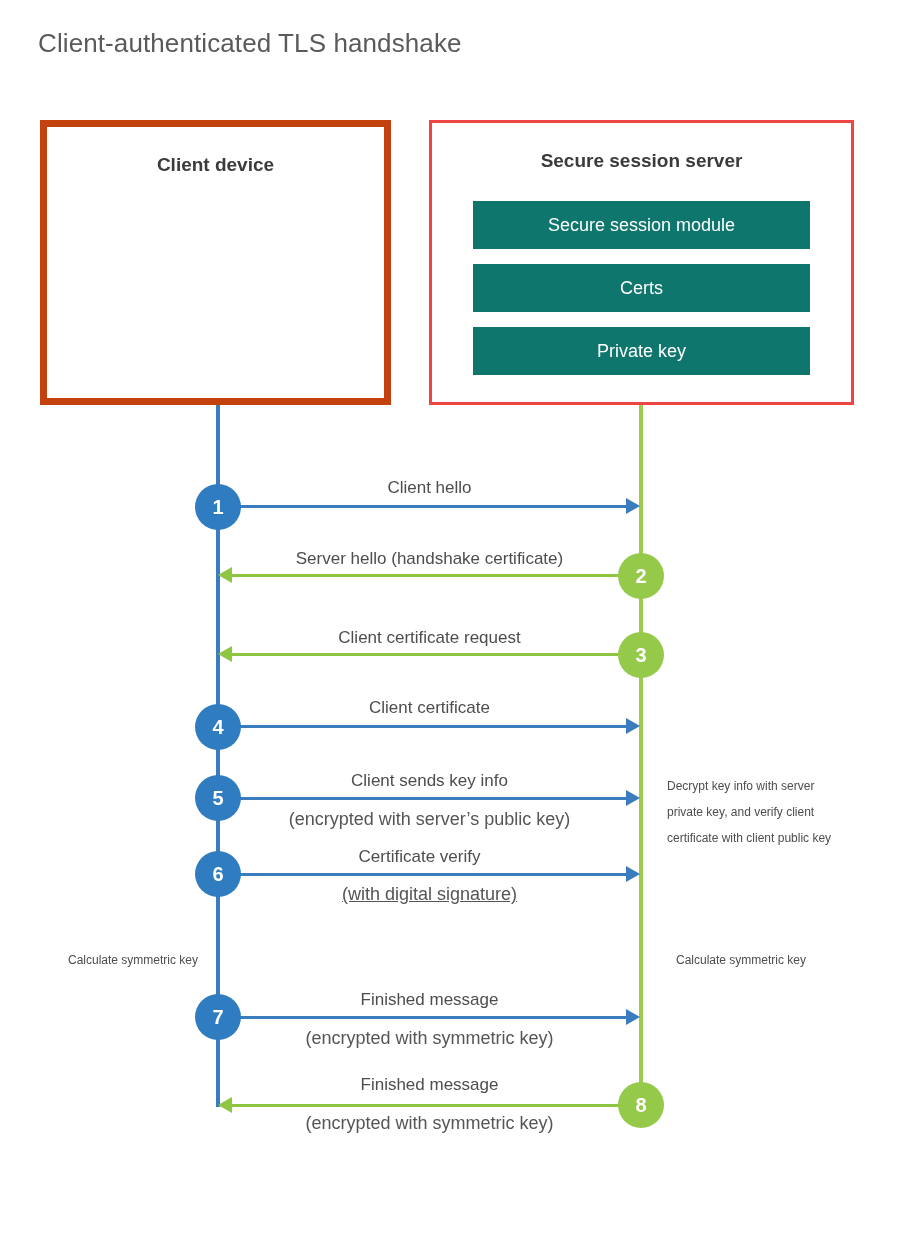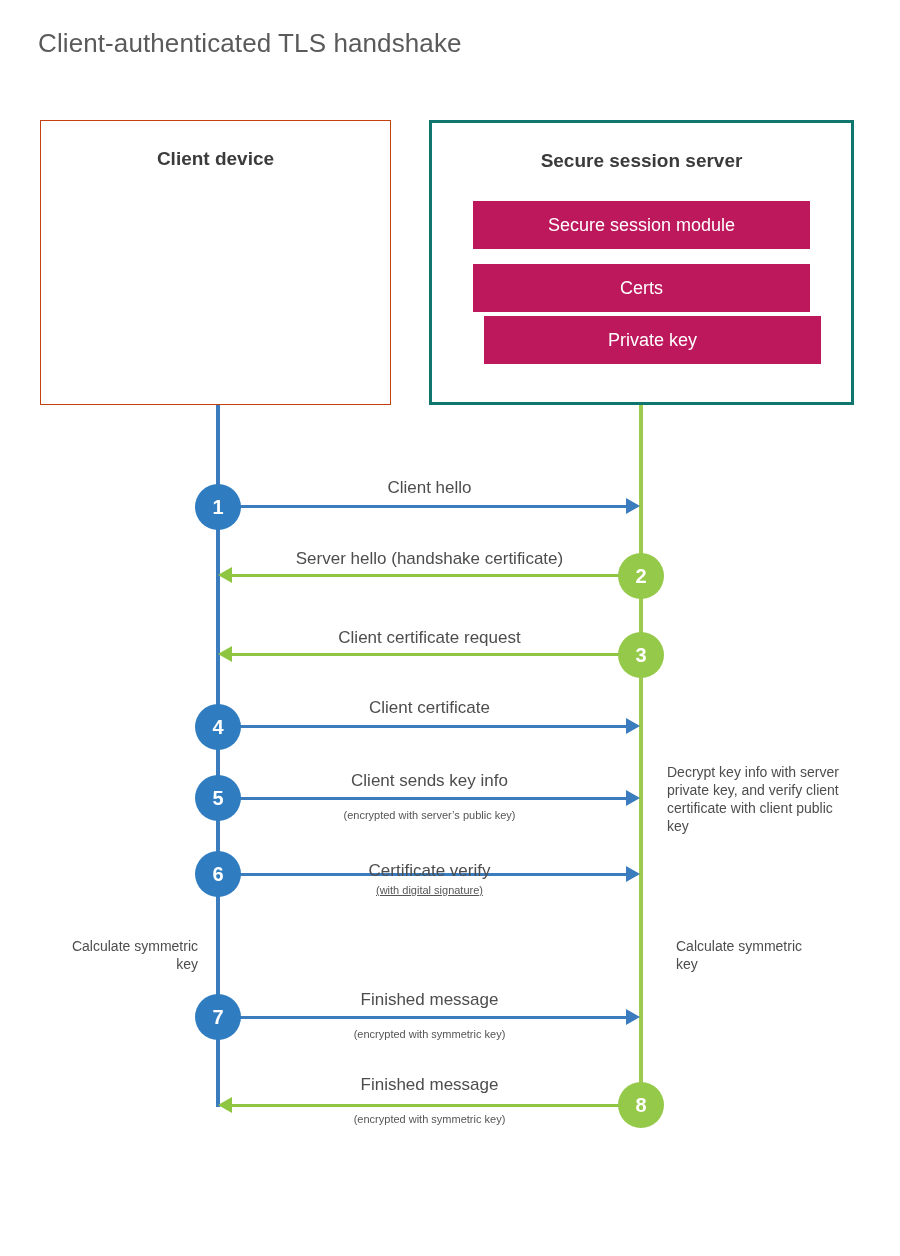--- a/index.html
+++ b/index.html
@@ -36,26 +36,26 @@
 
   
   .actor-box {
     position: absolute;
     background: #ffffff;
     box-sizing: border-box;
   }
   .actor-box.client {
     left: 40px; top: 120px;
     width: 351px; height: 285px;
-    border: 1px solid #c2410c;
+    border: 7px solid #c2410c;
   }
   .actor-box.server {
     left: 429px; top: 120px;
     width: 425px; height: 285px;
-    border: 3px solid #0f766e;
+    border: 3px solid #ef4444;
   }
   .actor-title {
     position: absolute;
     left: 0; right: 0;
     top: 27px;
     text-align: center;
     font-size: 19px;
     font-weight: bold;
     color: #3b3b3b;
   }
@@ -84,31 +84,31 @@
     font-weight: 400;
     max-width: 180px;
   }
 
   
   .server-bar {
     position: absolute;
     left: 41px;
     width: 337px;
     height: 48px;
-    background: #be185d;
+    background: #0f766e;
     display: flex;
     align-items: center;
     justify-content: center;
     color: #ffffff;
     font-size: 18px;
     font-weight: 400;
   }
   .server-bar.b0 { top: 78px; }
   .server-bar.b1 { top: 141px; }
-  .server-bar.b2 { top: 193px; margin-left: 11px; }
+  .server-bar.b2 { top: 204px; }
 
   
   .lifeline {
     position: absolute;
     width: 4px;
   }
   .lifeline.client  { left: 216px; top: 405px; height: 702px; background: #3b7cbf; }
   .lifeline.server  { left: 639px; top: 405px; height: 702px; background: #9ccb4f; }
 
   
@@ -157,32 +157,33 @@
     position: absolute;
     text-align: center;
     font-size: 17px;
     color: #4d4d4d;
     white-space: nowrap;
     z-index: 4;
   }
   .arrow-sublabel {
     position: absolute;
     text-align: center;
-    font-size: 11px;
+    font-size: 18px;
     color: #555555;
     white-space: nowrap;
     z-index: 4;
   }
 
   
   .side-note {
     position: absolute;
-    font-size: 14px;
-    line-height: 18px;
+    font-size: 12px;
+    line-height: 26px;
     color: #4d4d4d;
+    margin-top: 10px;
   }
   .side-note.left-note  { text-align: right; }
   .side-note.right-note { text-align: left; }
 </style>
 </head>
 <body>
 
 <div id="canvas">
 
   <div class="page-title">Client-authenticated TLS handshake</div>
@@ -220,21 +221,21 @@
   <div class="arrow-line blue" style="left:218px; top:725px; width:408px;"></div>
   <div class="arrow-head right blue" style="left:626px; top:718px;"></div>
   <div class="step-circle blue" style="left:195px; top:704px;">4</div>
 
   <div class="arrow-label" style="left:218px; top:771px; width:423px;">Client sends key info</div>
   <div class="arrow-line blue" style="left:218px; top:797px; width:408px;"></div>
   <div class="arrow-head right blue" style="left:626px; top:790px;"></div>
   <div class="arrow-sublabel" style="left:218px; top:809px; width:423px;">(encrypted with server’s public key)</div>
   <div class="step-circle blue" style="left:195px; top:775px;">5</div>
 
-  <div class="arrow-label" style="left:218px; top:847px; width:423px;margin-top:14px;">Certificate verify</div>
+  <div class="arrow-label" style="left:208px; top:847px; width:423px;">Certificate verify</div>
   <div class="arrow-line blue" style="left:218px; top:873px; width:408px;"></div>
   <div class="arrow-head right blue" style="left:626px; top:866px;"></div>
   <div class="arrow-sublabel" style="left:218px; top:884px; width:423px;text-decoration:underline;">(with digital signature)</div>
   <div class="step-circle blue" style="left:195px; top:851px;">6</div>
 
   <div class="side-note right-note" style="left:667px; top:763px; width:175px;">Decrypt key info with server private key, and verify client certificate with client public key</div>
 
   <div class="side-note left-note" style="left:60px; top:937px; width:138px;">Calculate symmetric key</div>
   <div class="side-note right-note" style="left:676px; top:937px; width:150px;">Calculate symmetric key</div>
 

